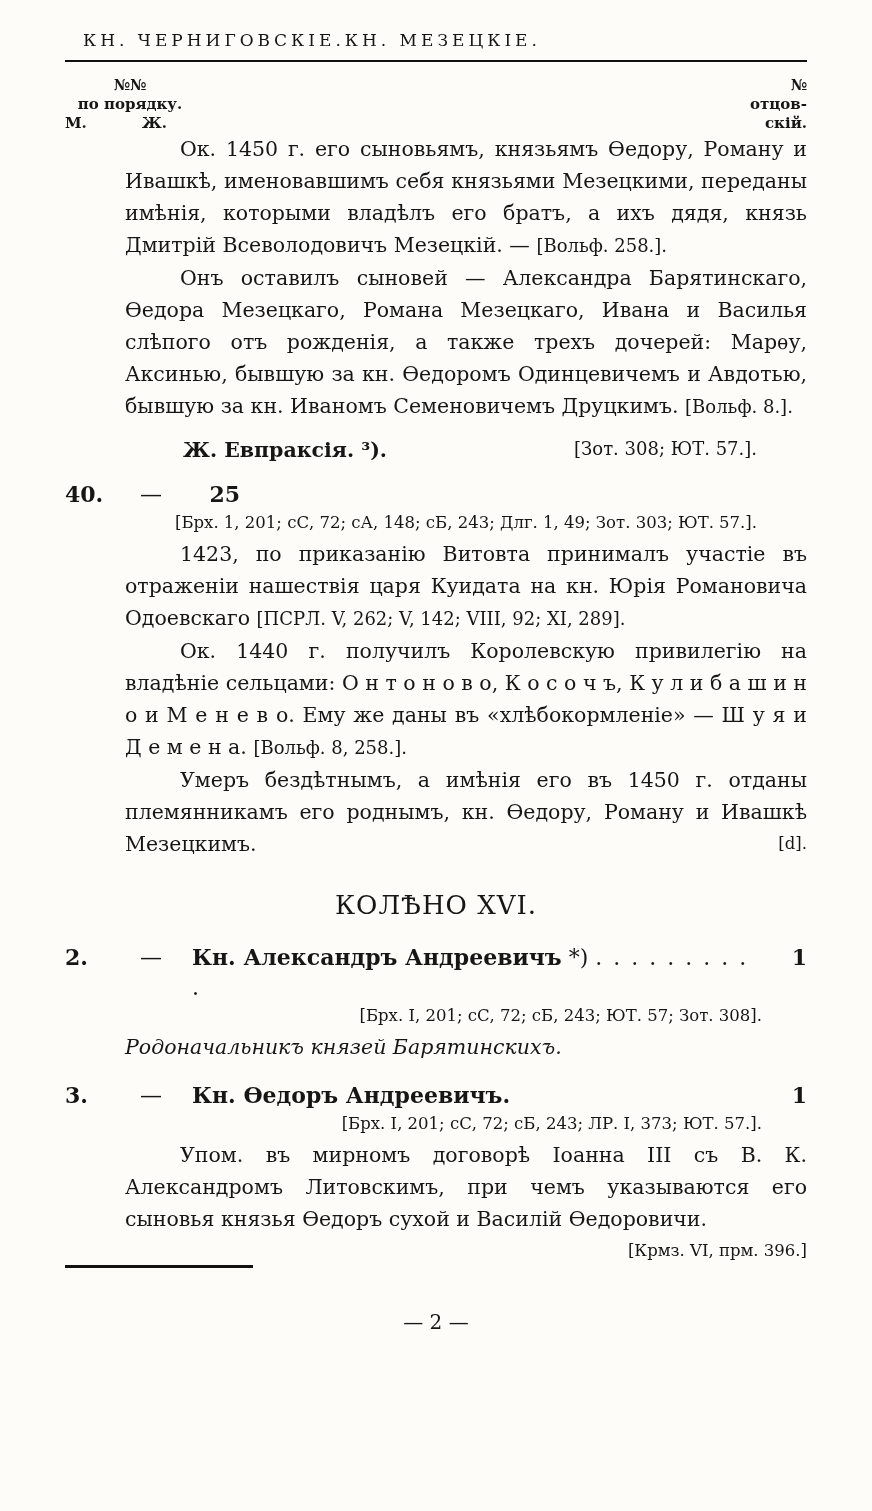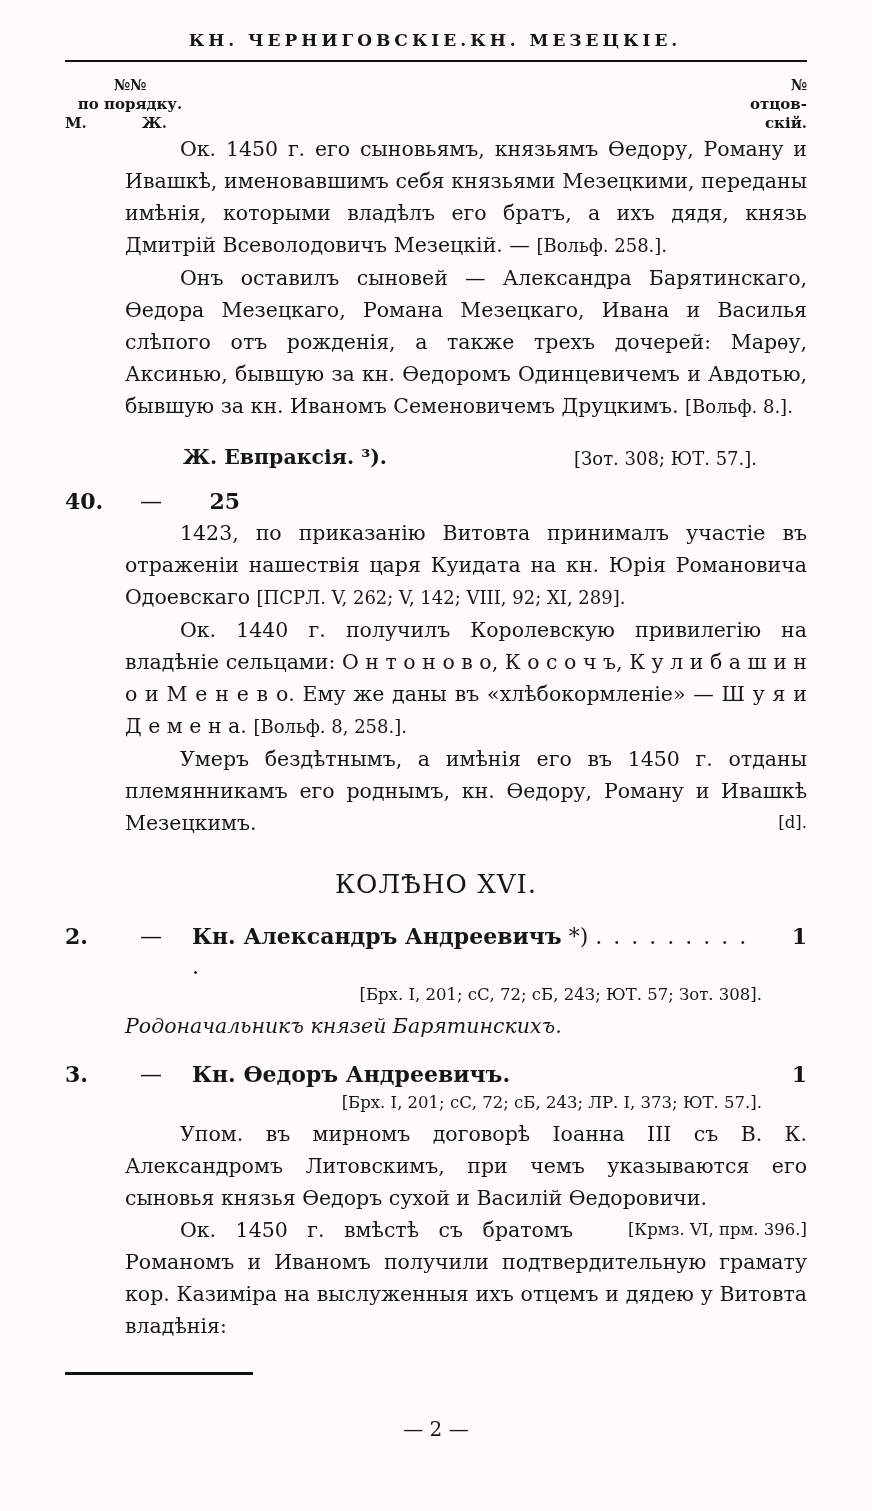--- a/index.html
+++ b/index.html
@@ -14,22 +14,22 @@
     height:1511px;
     margin:0 auto;
     background:#fdfcf9;
     box-sizing:border-box;
     padding:30px 65px 0 65px;
     overflow:hidden;
   }
   
   .running-head{
     display:flex;
-    justify-content:center;
-    font-weight:bold;
+    justify-content:flex-start;
+    font-weight:normal;
     font-size:17px;
     letter-spacing:4px;
     padding:0 20px 0 18px;
   }
   .head-rule{
     border:none;
     border-top:2.5px solid #111;
     margin:10px 0 0 0;
   }
   
@@ -50,22 +50,22 @@
     font-size:20.5px;
     line-height:32px;
     text-align:justify;
   }
   .para{text-indent:55px;margin:0;}
   .ref{font-size:18px;}
   .ref-float{float:right;font-size:16.5px;}
   .wife-row{
     display:flex;
     justify-content:space-between;
-    align-items:flex-end;
-    margin:22px 50px 13px 118px;
+    align-items:flex-start;
+    margin:15px 50px 13px 118px;
   }
   .wife-name{font-weight:bold;font-size:20.5px;}
   
   .entry-head{
     display:flex;
     align-items:baseline;
     margin-top:17px;
     font-size:22px;
     line-height:30px;
   }
@@ -139,20 +139,21 @@
   <div class="wife-row">
     <span class="wife-name">Ж. Евпраксія. ³).</span>
     <span class="ref">[Зот. 308; ЮТ. 57.].</span>
   </div>
 
   <div class="entry-head">
     <span class="e-num">40.</span>
     <span class="e-dash">—</span>
     <span class="e-father">25</span>
   </div>
+  <div class="refline">[Брх. 1, 201; сС, 72; сА, 148; сБ, 243; Длг. 1, 49; Зот. 303; ЮТ. 57.].</div>
   <div class="bodycol">
     <p class="para"><span>1423, по приказанію Витовта принималъ участіе въ отраженіи нашествія царя Куидата на кн. Юрія Романовича Одоевскаго </span><span class="ref">[ПСРЛ. V, 262; V, 142; VIII, 92; XI, 289].</span></p>
     <p class="para"><span>Ок. 1440 г. получилъ Королевскую привилегію на владѣніе сельцами: О н т о н о в о, К о с о ч ъ, К у л и б а ш и н о и М е н е в о. Ему же даны въ «хлѣбокормленіе» — Ш у я и Д е м е н а. </span><span class="ref">[Вольф. 8, 258.].</span></p>
     <p class="para"><span>Умеръ бездѣтнымъ, а имѣнія его въ 1450 г. отданы племянникамъ его роднымъ, кн. Ѳедору, Роману и Ивашкѣ Мезецкимъ.</span><span class="ref-float">[d].</span></p>
   </div>
 
   <div class="gen-heading">КОЛѢНО XVI.</div>
 
   <div class="entry-head">
     <span class="e-num">2.</span>
@@ -165,20 +166,19 @@
 
   <div class="entry-head">
     <span class="e-num">3.</span>
     <span class="e-dash">—</span>
     <span class="e-title bold">Кн. Ѳедоръ Андреевичъ.</span>
     <span class="e-father">1</span>
   </div>
   <div class="refline right">[Брх. I, 201; сС, 72; сБ, 243; ЛР. I, 373; ЮТ. 57.].</div>
   <div class="bodycol">
     <p class="para"><span>Упом. въ мирномъ договорѣ Іоанна III съ В. К. Александромъ Литовскимъ, при чемъ указываются его сыновья князья Ѳедоръ сухой и Василій Ѳедоровичи.</span><span class="ref-float">[Крмз. VI, прм. 396.]</span></p>
-    <p class="para">Ок. 1450 г. вмѣстѣ съ братомъ Романомъ и Иваномъ получили подтвердительную грамату кор. Казиміра на выслуженныя ихъ отцемъ и дядею у Витовта владѣнія:</p>
   </div>
 
   <hr class="footnote-sep">
 
   <div class="page-num">— 2 —</div>
 
 </div>
 
 </body></html>

